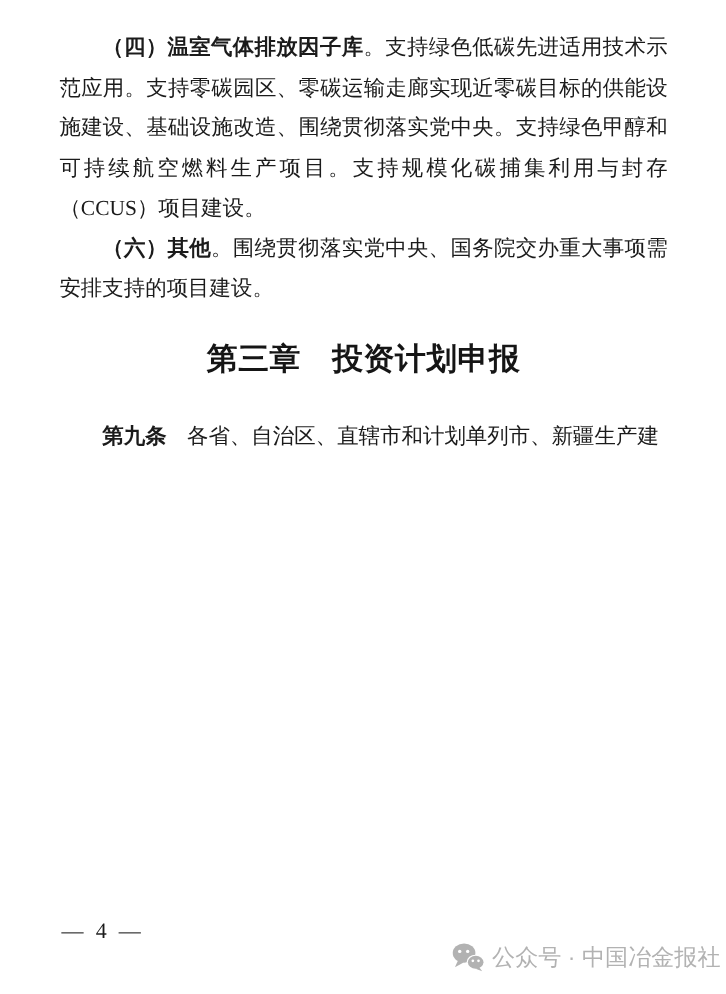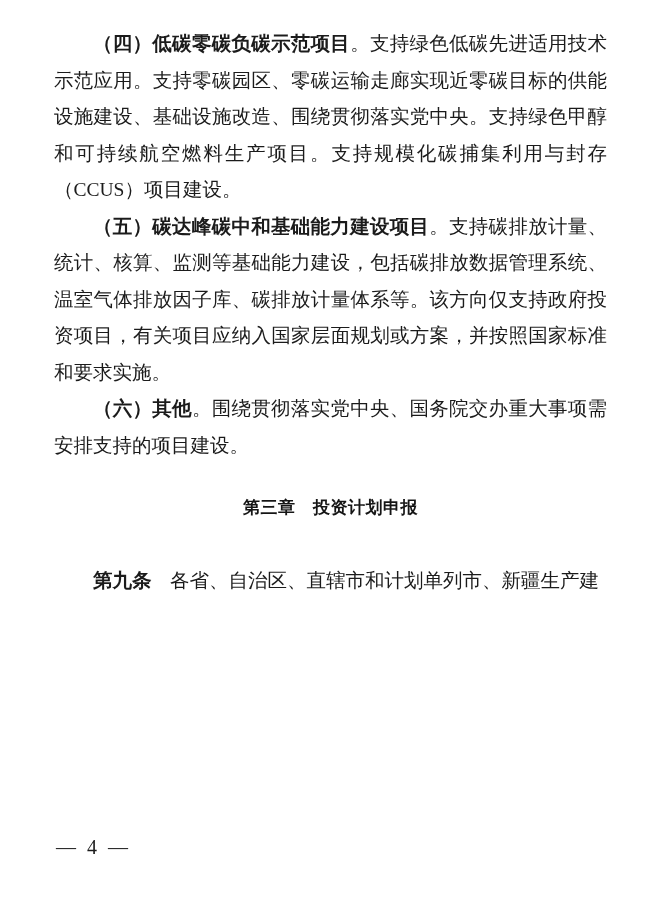--- a/index.html
+++ b/index.html
@@ -32,21 +32,21 @@
     }
     .lead {
       font-weight: 700;
     }
     .chapter-heading {
       margin: 26px 0 0 0;
       text-indent: 0;
       text-align: center;
       font-family: "Liberation Sans", "DejaVu Sans", sans-serif;
       font-weight: 700;
-      font-size: 17px;
+      font-size: 28px;
       color: #151515;
       letter-spacing: 0.5px;
     }
     .article {
       margin-top: 36px;
     }
     .article .lead {
       margin-right: 0.95em;
     }
     .page-number {
@@ -76,29 +76,46 @@
       height: 27px;
     }
   </style>
 </head>
 <body>
 
 <div class="page">
 
   <div class="content">
 
-    <p class="para"><span class="lead">（四）低碳零碳负碳示范项目</span><span>。支持绿色低碳先进适用技术示范应用。支持零碳园区、零碳运输走廊实现近零碳目标的供能设施建设、基础设施改造、围绕贯彻落实党中央。支持绿色甲醇和可持续航空燃料生产项目。支持规模化碳捕集利用与封存（CCUS）项目建设。</span></p>
+    <p class="para"><span class="lead">（四）温室气体排放因子库</span><span>。支持绿色低碳先进适用技术示范应用。支持零碳园区、零碳运输走廊实现近零碳目标的供能设施建设、基础设施改造、围绕贯彻落实党中央。支持绿色甲醇和可持续航空燃料生产项目。支持规模化碳捕集利用与封存（CCUS）项目建设。</span></p>
 
-    <p class="para"><span class="lead">（五）碳达峰碳中和基础能力建设项目</span><span>。支持碳排放计量、统计、核算、监测等基础能力建设，包括碳排放数据管理系统、温室气体排放因子库、碳排放计量体系等。该方向仅支持政府投资项目，有关项目应纳入国家层面规划或方案，并按照国家标准和要求实施。</span></p>
 
     <p class="para"><span class="lead">（六）其他</span><span>。围绕贯彻落实党中央、国务院交办重大事项需安排支持的项目建设。</span></p>
 
 
     <p class="para chapter-heading">第三章　投资计划申报</p>
 
     <p class="para article"><span class="lead">第九条</span><span>各省、自治区、直辖市和计划单列市、新疆生产建</span></p>
 
   </div>
 
   <div class="page-number">— 4 —</div>
 
+  <div class="watermark">
+    <span>
+      <svg class="wechat-icon" viewBox="0 0 36 33" xmlns="http://www.w3.org/2000/svg" aria-hidden="true">
+
+        <ellipse cx="13.5" cy="11.5" rx="12.8" ry="10.8" fill="#b2b2b2"></ellipse>
+        <path d="M7 19 L3.2 27.5 L13 22 Z" fill="#b2b2b2"></path>
+        <circle cx="8.6" cy="9.6" r="1.9" fill="#ffffff"></circle>
+        <circle cx="17.6" cy="9.6" r="1.9" fill="#ffffff"></circle>
+
+        <ellipse cx="26.6" cy="21.8" rx="10.2" ry="8.6" fill="#ffffff"></ellipse>
+        <ellipse cx="26.6" cy="21.8" rx="8.8" ry="7.3" fill="#b2b2b2"></ellipse>
+        <path d="M30.5 27.5 L34 32 L26.5 29.2 Z" fill="#b2b2b2"></path>
+        <circle cx="23.4" cy="20.2" r="1.5" fill="#ffffff"></circle>
+        <circle cx="29.8" cy="20.2" r="1.5" fill="#ffffff"></circle>
+      </svg>
+    </span>
+    <span>公众号 · 中国冶金报社</span>
+  </div>
 
 </div>
 
 </body></html>

